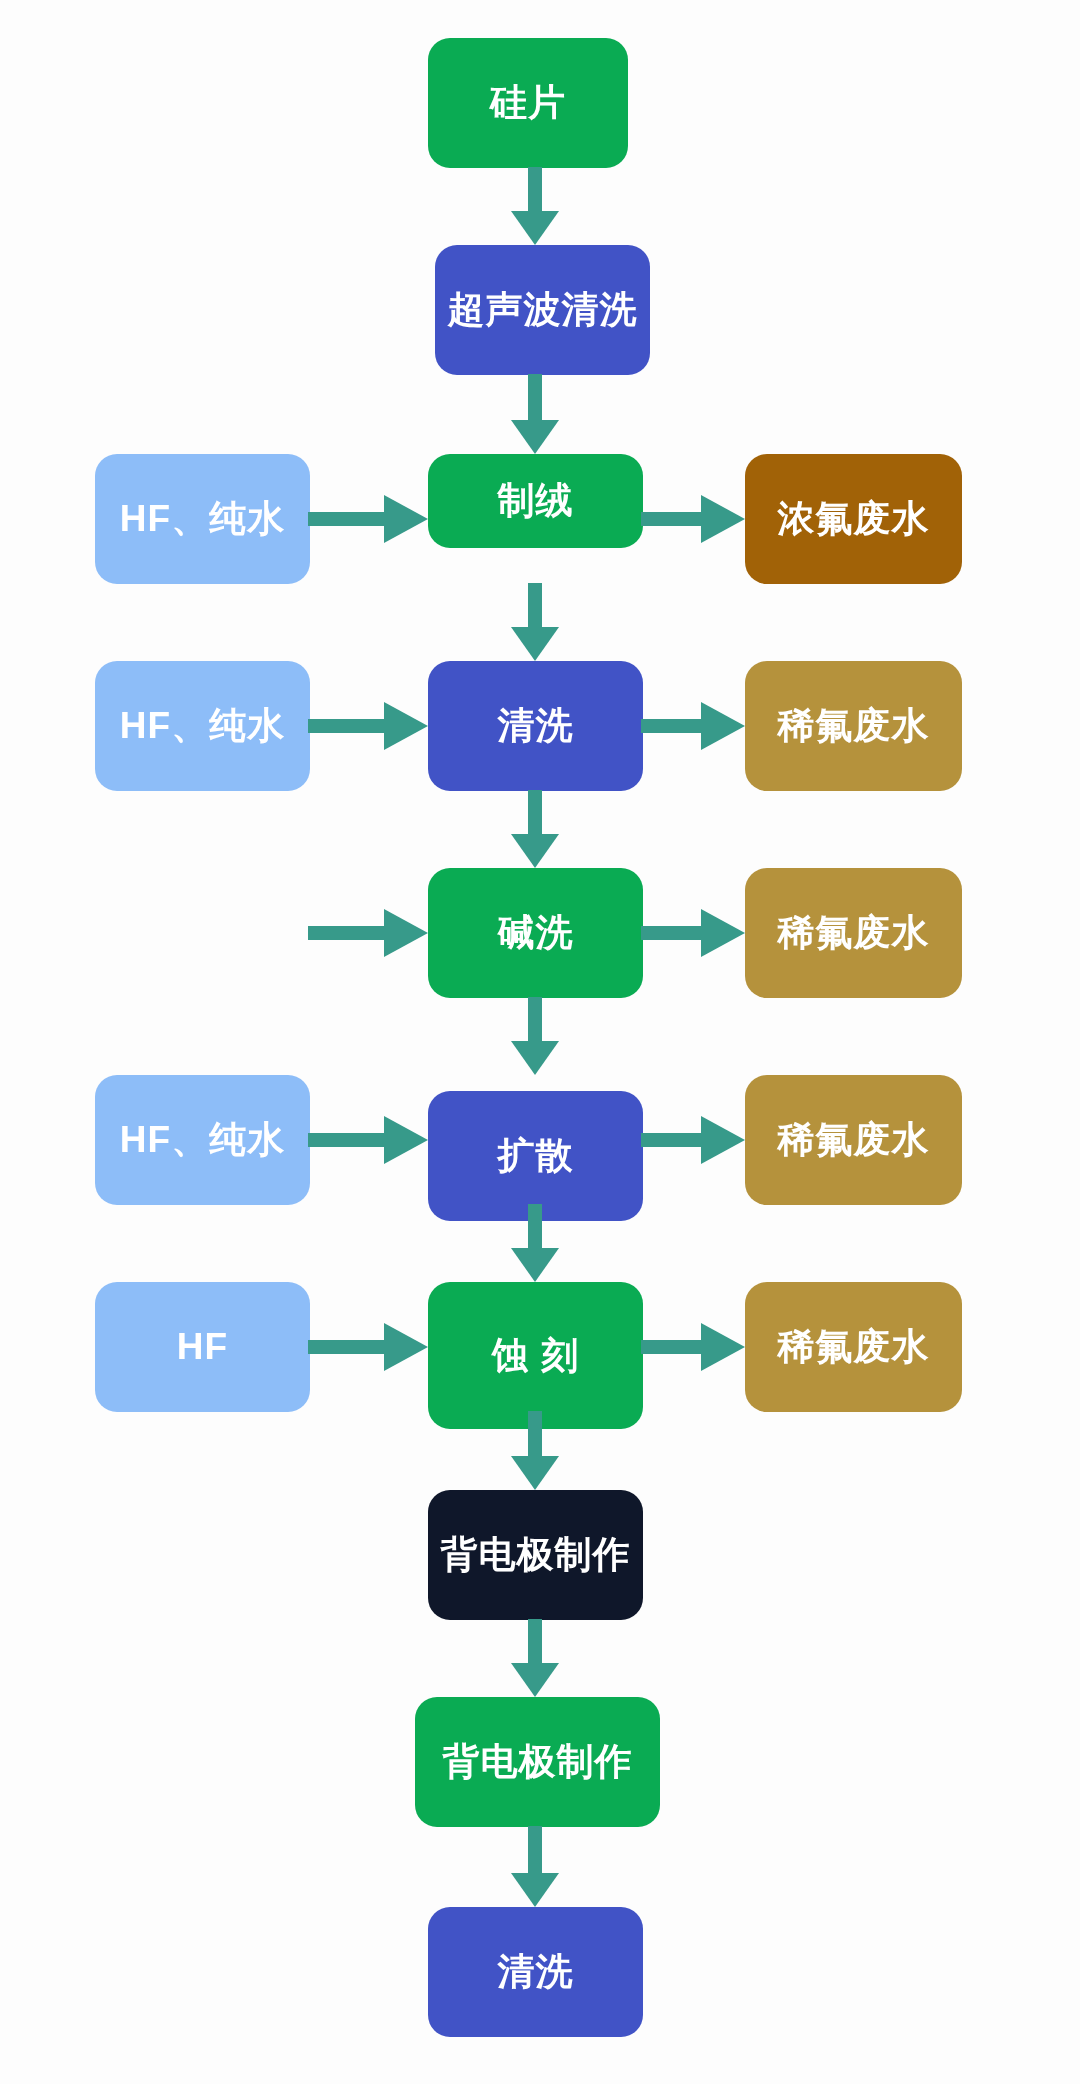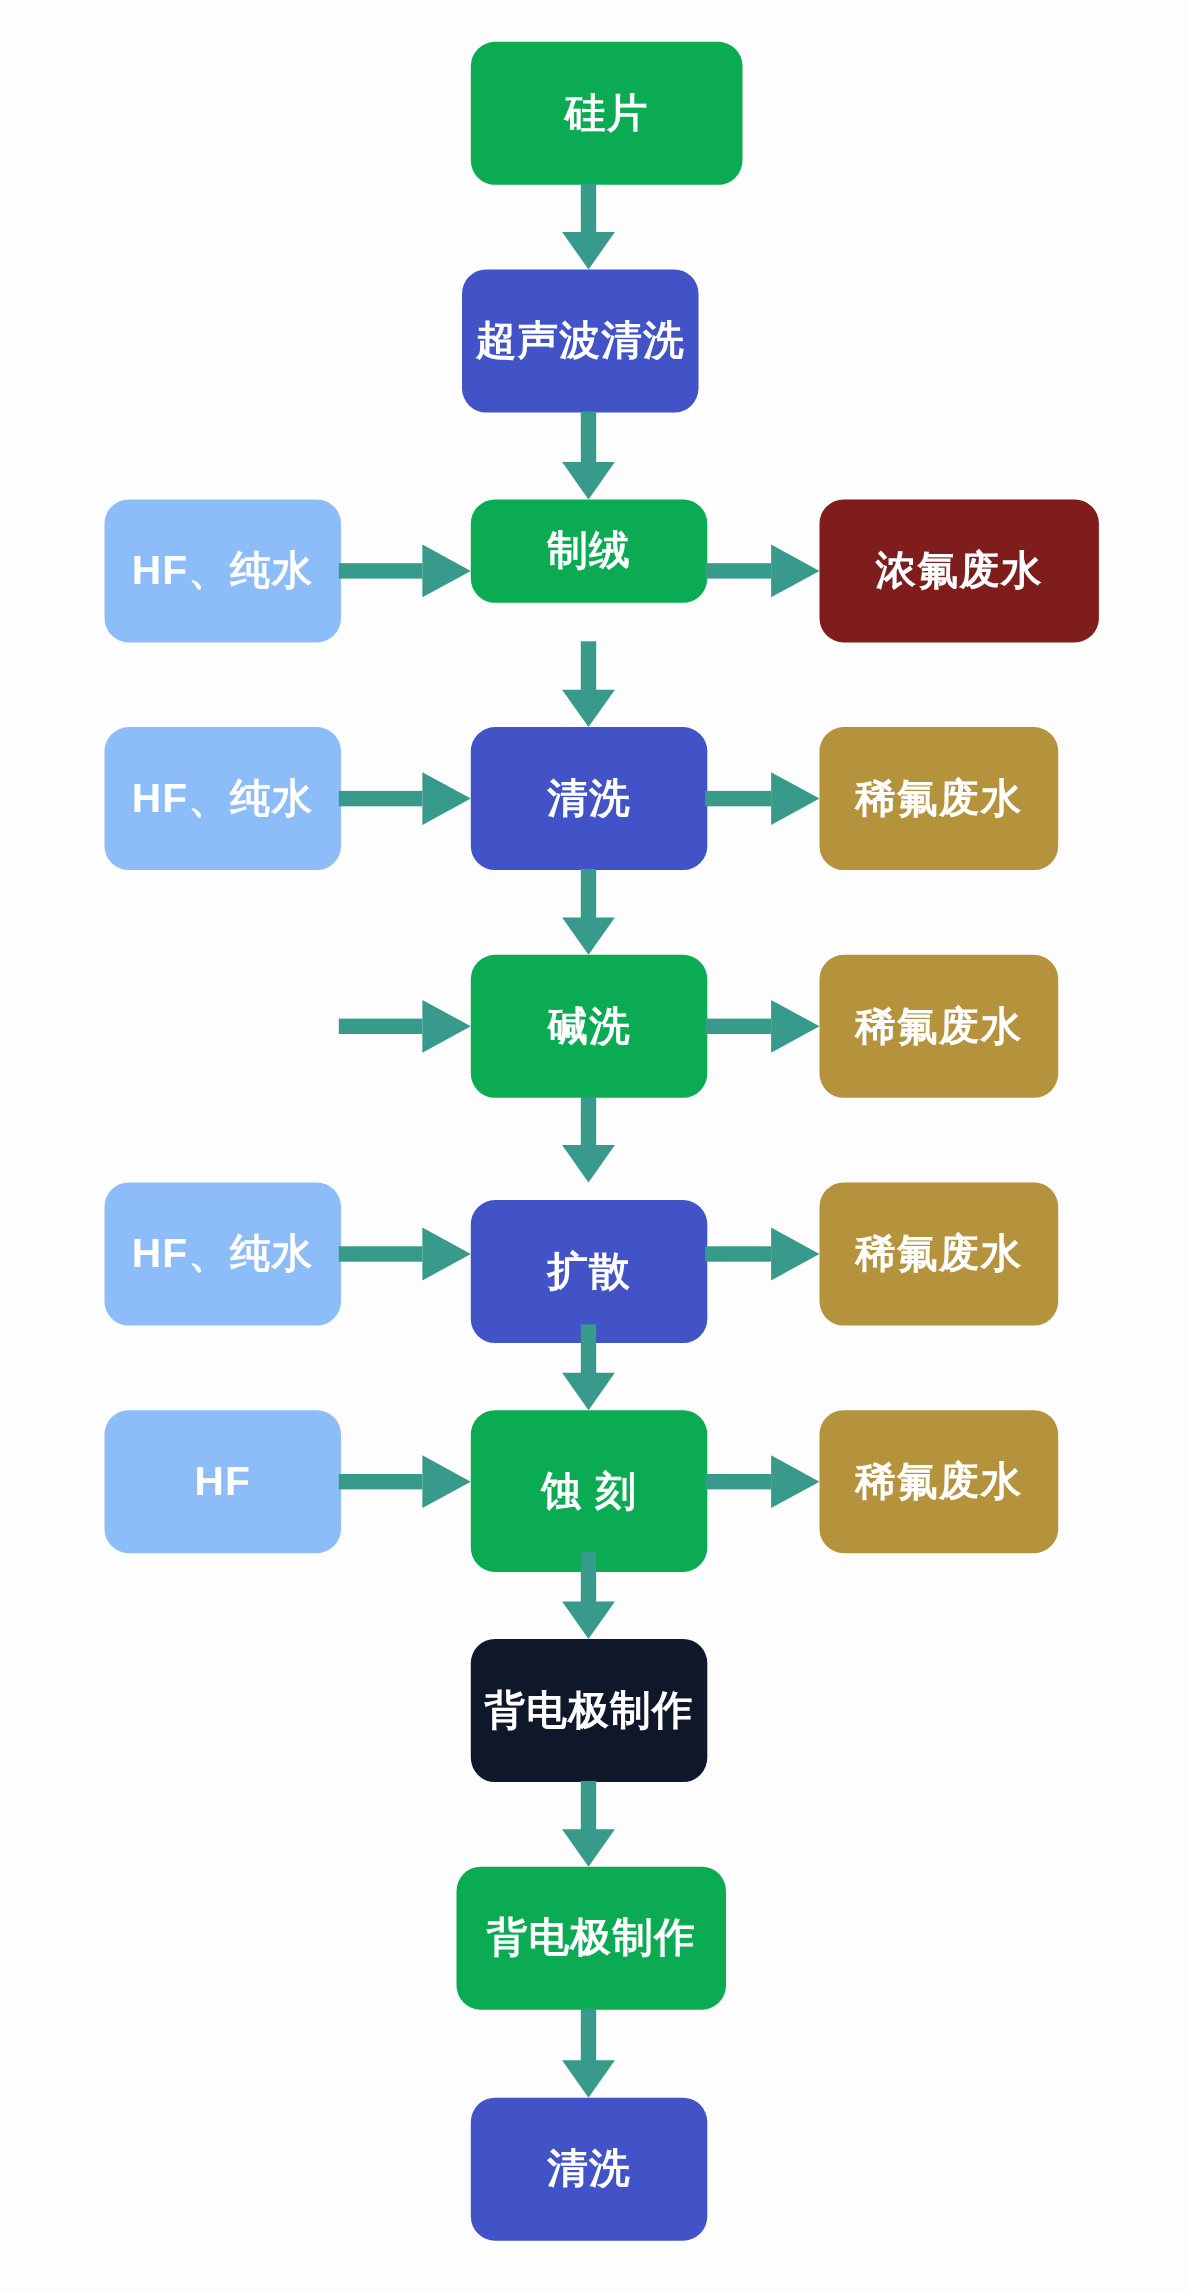--- a/index.html
+++ b/index.html
@@ -47,31 +47,31 @@
     width: 0;
     height: 0;
     border-top: 24px solid transparent;
     border-bottom: 24px solid transparent;
   }
 </style>
 </head>
 <body>
 
 <div id="canvas" style="background: rgb(253, 253, 253);">
-    <div class="node" style="left: 428px; top: 38px; width: 247px; height: 130px; background: rgb(10, 171, 83); color: rgb(255, 255, 255);">硅片</div>
+    <div class="node" style="left: 428px; top: 38px; width: 200px; height: 130px; background: rgb(10, 171, 83); color: rgb(255, 255, 255);">硅片</div>
     <div class="v-shaft" style="left: 528px; top: 167px; height: 45px; background: rgb(55, 154, 138);"></div>
     <div class="v-head" style="left: 511px; top: 211px; border-top: 34px solid rgb(55, 154, 138);"></div>
-    <div class="node" style="left: 420px; top: 245px; width: 215px; height: 130px; background: rgb(65, 83, 198); color: rgb(255, 255, 255);">超声波清洗</div>
+    <div class="node" style="left: 435px; top: 245px; width: 215px; height: 130px; background: rgb(65, 83, 198); color: rgb(255, 255, 255);">超声波清洗</div>
     <div class="v-shaft" style="left: 528px; top: 374px; height: 47px; background: rgb(55, 154, 138);"></div>
     <div class="v-head" style="left: 511px; top: 420px; border-top: 34px solid rgb(55, 154, 138);"></div>
     <div class="node" style="left: 428px; top: 454px; width: 215px; height: 94px; background: rgb(10, 171, 83); color: rgb(255, 255, 255);">制绒</div>
     <div class="node" style="left: 95px; top: 454px; width: 215px; height: 130px; background: rgb(141, 189, 248); color: rgb(255, 255, 255);">HF、纯水</div>
     <div class="h-shaft" style="left: 308px; top: 512px; width: 76px; background: rgb(55, 154, 138);"></div>
     <div class="h-head" style="left: 384px; top: 495px; border-left: 44px solid rgb(55, 154, 138);"></div>
-    <div class="node" style="left: 745px; top: 454px; width: 254px; height: 130px; background: #7f1d1d; color: rgb(255, 255, 255);">浓氟废水</div>
+    <div class="node" style="left: 745px; top: 454px; width: 217px; height: 130px; background: #a16207; color: rgb(255, 255, 255);">浓氟废水</div>
     <div class="h-shaft" style="left: 641px; top: 512px; width: 60px; background: rgb(55, 154, 138);"></div>
     <div class="h-head" style="left: 701px; top: 495px; border-left: 44px solid rgb(55, 154, 138);"></div>
     <div class="v-shaft" style="left: 528px; top: 583px; height: 45px; background: rgb(55, 154, 138);"></div>
     <div class="v-head" style="left: 511px; top: 627px; border-top: 34px solid rgb(55, 154, 138);"></div>
     <div class="node" style="left: 428px; top: 661px; width: 215px; height: 130px; background: rgb(65, 83, 198); color: rgb(255, 255, 255);">清洗</div>
     <div class="node" style="left: 95px; top: 661px; width: 215px; height: 130px; background: rgb(141, 189, 248); color: rgb(255, 255, 255);">HF、纯水</div>
     <div class="h-shaft" style="left: 308px; top: 719px; width: 76px; background: rgb(55, 154, 138);"></div>
     <div class="h-head" style="left: 384px; top: 702px; border-left: 44px solid rgb(55, 154, 138);"></div>
     <div class="node" style="left: 745px; top: 661px; width: 217px; height: 130px; background: rgb(181, 146, 60); color: rgb(255, 255, 255);">稀氟废水</div>
     <div class="h-shaft" style="left: 641px; top: 719px; width: 60px; background: rgb(55, 154, 138);"></div>

